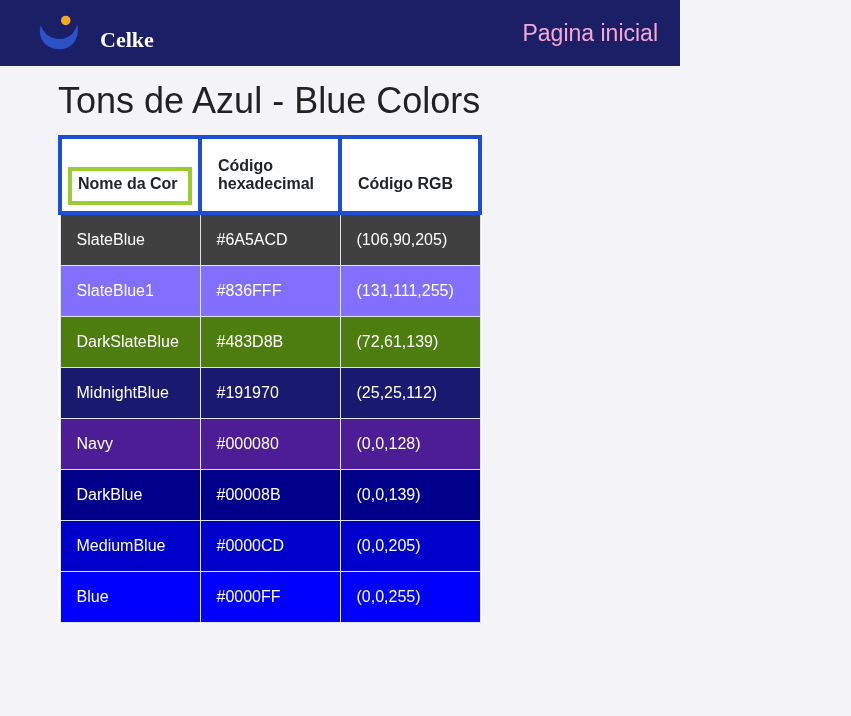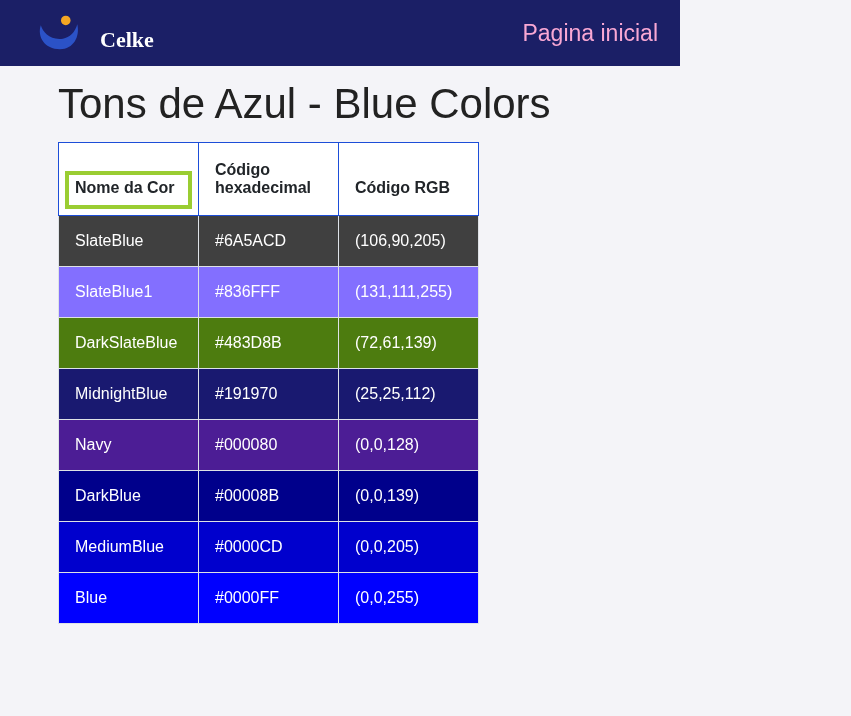--- a/index.html
+++ b/index.html
@@ -39,36 +39,36 @@
     .nav-link {
       color: #f9a8d4;
       font-size: 23px;
       cursor: pointer;
     }
     .content {
       padding: 14px 0 0 58px;
     }
     h1.title {
       font-weight: 300;
-      font-size: 42px;
+      font-size: 36px;
       color: #222;
       line-height: 1.15;
       margin-bottom: 14px;
     }
     table.color-table {
       border-collapse: collapse;
       background: #fff;
     }
     table.color-table th {
       text-align: left;
       padding: 18px 16px;
       font-weight: 700;
       font-size: 16px;
       color: #212529;
-      border: 1px solid #1d4ed8;
+      border: 4px solid #1d4ed8;
       background: #fff;
       vertical-align: bottom;
     }
     table.color-table th.highlight {
       position: relative;
     }
     table.color-table th.highlight::after {
       content: "";
       position: absolute;
       left: 6px; right: 6px; top: 28px; bottom: 6px;

